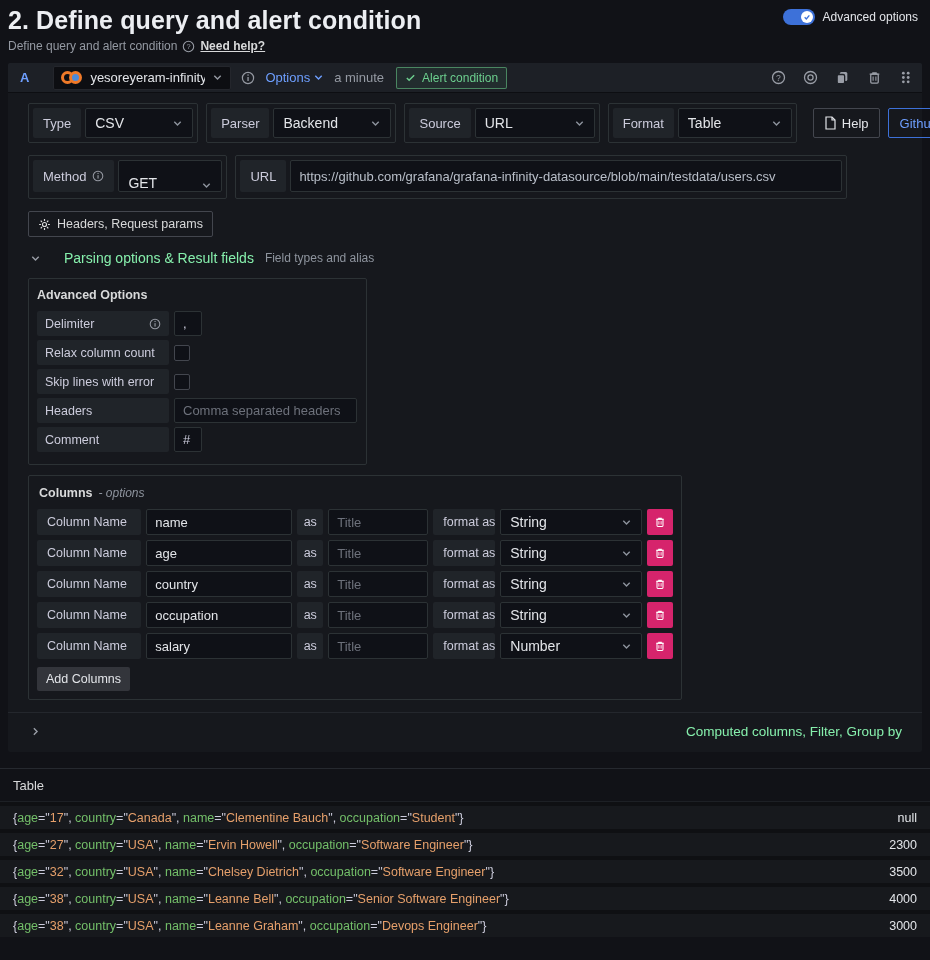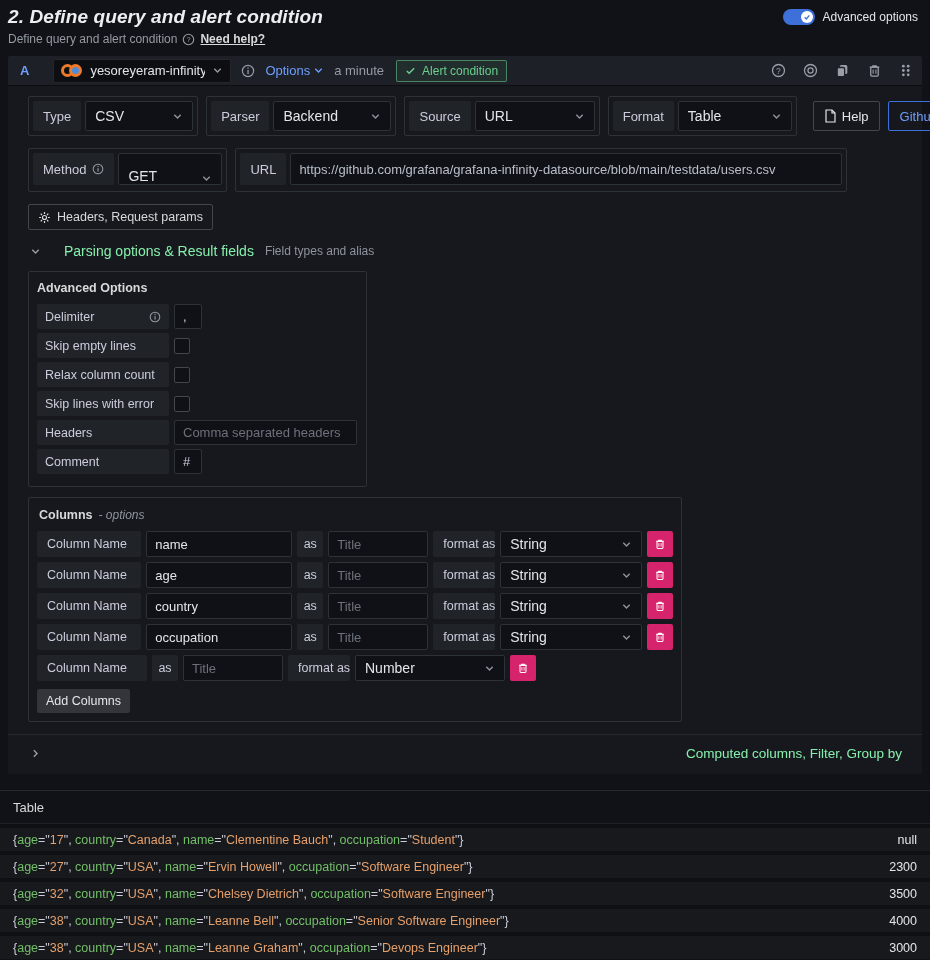--- a/index.html
+++ b/index.html
@@ -7,21 +7,21 @@
   body {
     background: #111217;
     font-family: "Liberation Sans", sans-serif;
     color: #ccccdc;
     font-size: 13px;
   }
   svg { display:block; }
 
   
   .page-header { position: relative; padding: 6px 10px 10px 8px; }
-  .page-title { font-size: 19px; font-weight: 700; color: #eceef2; letter-spacing: .1px; font-style: italic; }
+  .page-title { font-size: 25px; font-weight: 700; color: #eceef2; letter-spacing: .1px; }
   .page-sub { margin-top: 4px; display: flex; align-items: center; gap: 5px; font-size: 12px; color: #959aa3; }
   .need-help { color: #d8d9da; font-weight: 600; text-decoration: underline; cursor: pointer; }
   .adv-toggle-wrap { position: absolute; top: 9px; right: 12px; display: flex; align-items: center; gap: 8px; }
   .toggle { width: 32px; height: 16px; border-radius: 9px; background: #3d71d9; position: relative; cursor: pointer; }
   .toggle .knob { position: absolute; right: 2px; top: 2px; width: 12px; height: 12px; border-radius: 50%; background: #fff;
     display: flex; align-items: center; justify-content: center; color: #3d71d9; }
   .adv-label { font-size: 12px; color: #e3e5e9; font-weight: 500; }
 
   
   .query-card { margin: 0 8px; background: #16181d; border-radius: 2px; }
@@ -357,26 +357,20 @@
                   <circle cx="7" cy="7" r="5.6" fill="none" stroke="currentColor" stroke-width="1.2"></circle>
                   <rect x="6.4" y="6" width="1.3" height="4" fill="currentColor"></rect>
                   <rect x="6.4" y="3.4" width="1.3" height="1.3" fill="currentColor"></rect>
                 </svg>
               </span>
             </span>
             <input class="text-input input-xs" value="," style="">
           </div>
           <div class="adv-row">
             <span class="inline-label">
-              <span>Skip empty lines</span>
-            </span>
-            <span class="checkbox"></span>
-          </div>
-          <div class="adv-row">
-            <span class="inline-label">
               <span>Relax column count</span>
             </span>
             <span class="checkbox"></span>
           </div>
           <div class="adv-row">
             <span class="inline-label">
               <span>Skip lines with error</span>
             </span>
             <span class="checkbox"></span>
           </div>
@@ -488,20 +482,21 @@
       <svg width="12" height="12" viewBox="0 0 14 14">
                 <path d="M2.5 3.8h9M5.5 3.8V2.6h3v1.2" fill="none" stroke="currentColor" stroke-width="1.2"></path>
                 <rect x="3.5" y="3.8" width="7" height="8.4" rx="1" fill="none" stroke="currentColor" stroke-width="1.2"></rect>
                 <path d="M5.7 6v4M8.3 6v4" stroke="currentColor" stroke-width="1"></path>
               </svg>
     </button>
   </div>
 
   <div class="col-row">
     <span class="inline-label lbl-colname">Column Name</span>
+    <input class="text-input name-input" spellcheck="false" value="salary" style="">
     <span class="inline-label lbl-as">as</span>
     <input class="text-input title-input" spellcheck="false" placeholder="Title" style="">
     <span class="inline-label lbl-format">format as</span>
     <span class="select">
       <span>Number</span>
       <span class="chev">
                 <svg width="11" height="11" viewBox="0 0 12 12">
                   <path d="M2.5 4.2l3.5 3.5 3.5-3.5" fill="none" stroke="currentColor" stroke-width="1.5"></path>
                 </svg>
               </span>

